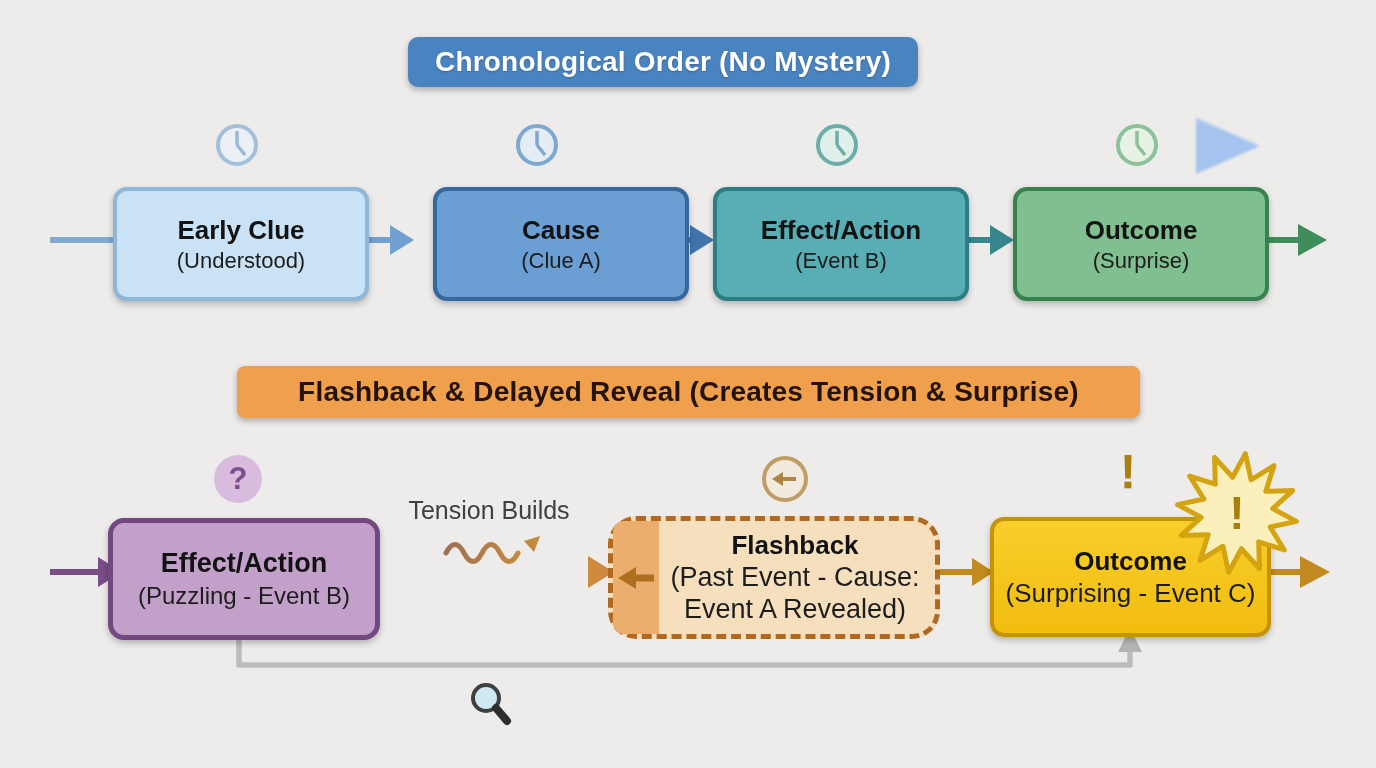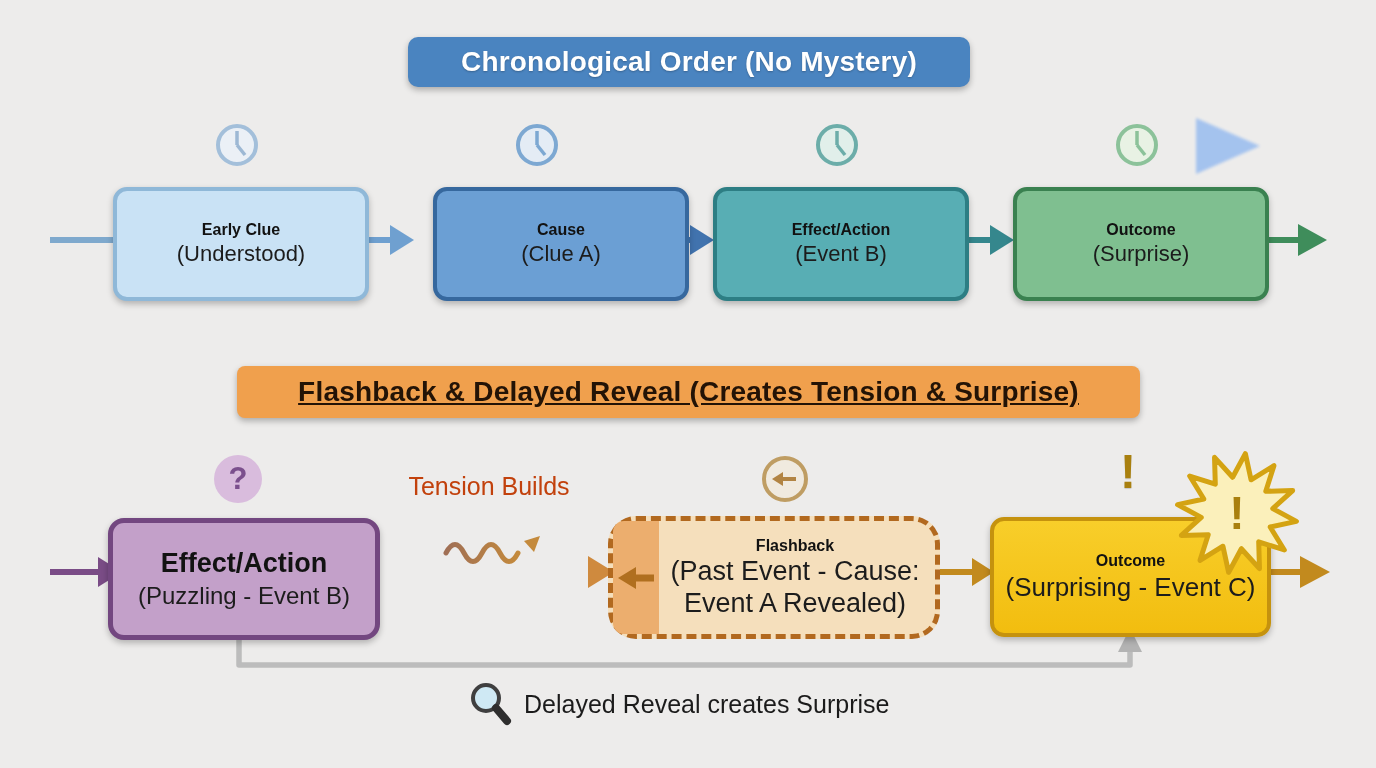--- a/index.html
+++ b/index.html
@@ -6,27 +6,27 @@
   .stage{
     position:relative;width:1376px;height:768px;background:#edeceb;overflow:hidden;
     font-family:"Liberation Sans","DejaVu Sans",sans-serif;
   }
   .layer{position:absolute;left:0;top:0;z-index:1;}
   .banner{
     position:absolute;z-index:2;display:flex;align-items:center;justify-content:center;
     font-weight:bold;font-size:28px;letter-spacing:.2px;
     box-shadow:0 3px 6px rgba(0,0,0,.28);
   }
-  .banner-top{left:408px;top:37px;width:562px;height:50px;background:#4a84c0;border-radius:10px;color:#ffffff;text-shadow:0 1px 2px rgba(0,0,0,.25);}
-  .banner-bottom{left:237px;top:366px;width:903px;height:52px;background:#f0a04d;border-radius:8px;color:#231306;text-decoration:underline;}
+  .banner-top{left:408px;top:37px;width:510px;height:50px;background:#4a84c0;border-radius:10px;color:#ffffff;text-shadow:0 1px 2px rgba(0,0,0,.25);}
+  .banner-bottom{left:237px;top:366px;width:903px;height:52px;background:#f0a04d;border-radius:8px;color:#231306;}
   .box{
     position:absolute;z-index:2;display:flex;flex-direction:column;align-items:center;justify-content:center;
     border-radius:14px;box-shadow:0 3px 6px rgba(0,0,0,.25);text-align:center;line-height:1.25;
   }
-  .box-title{font-weight:bold;font-size:16px;color:#121212;}
+  .box-title{font-weight:bold;font-size:26px;color:#121212;}
   .box-sub{font-size:22px;color:#1c1c1c;}
   .b-early{left:113px;top:187px;width:248px;height:106px;background:#c9e2f5;border:4px solid #8fb8d8;}
   .b-cause{left:413px;top:187px;width:248px;height:106px;background:#6b9fd4;border:4px solid #36689e;margin-left:20px;}
   .b-effect{left:713px;top:187px;width:248px;height:106px;background:#58aeb4;border:4px solid #2d7e84;}
   .b-outcome{left:1013px;top:187px;width:248px;height:106px;background:#7fbf90;border:4px solid #3a8150;}
   .b-puzzling{left:108px;top:518px;width:262px;height:112px;background:#c3a0c9;border:5px solid #734780;border-radius:16px;}
   .b-puzzling .box-title{font-size:27px;}
   .b-puzzling .box-sub{font-size:24px;}
   .b-flashback{left:608px;top:516px;width:322px;height:113px;background:#f5dfbc;border:5px dashed #b2691f;border-radius:28px;box-shadow:none;}
   .fb-strip{position:absolute;left:0;top:0;bottom:0;width:46px;background:#ecae6e;border-radius:11px 0 0 11px;display:flex;align-items:center;justify-content:center;}
@@ -49,22 +49,22 @@
   .exclaim{
     position:absolute;z-index:3;left:1106px;top:448px;width:44px;text-align:center;
     color:#a9800f;font-weight:bold;font-size:48px;line-height:1;text-shadow:0 1px 1px rgba(0,0,0,.15);
   }
   .starburst{position:absolute;z-index:4;left:1162px;top:438px;width:150px;height:150px;}
   .starburst span{
     position:absolute;left:0;top:0;width:150px;height:150px;display:flex;align-items:center;justify-content:center;
     color:#a9800f;font-weight:bold;font-size:46px;
   }
   .tension{
-    position:absolute;z-index:2;left:389px;top:472px;width:200px;text-align:center;
-    font-size:25px;color:#c2410c;
+    position:absolute;z-index:2;left:389px;top:496px;width:200px;text-align:center;
+    font-size:25px;color:#404040;
   }
   .delayed{
     position:absolute;z-index:2;left:466px;top:680px;display:flex;align-items:center;gap:12px;
     font-size:25px;color:#1b1b1b;
   }
 </style>
 </head>
 <body>
 
 <div class="stage">
@@ -222,16 +222,15 @@
       </g>
     </svg>
     <span>!</span>
   </div>
 
   <div class="delayed">
     <svg width="46" height="48">
       <circle cx="20" cy="18" r="13" fill="#cfe9f4" stroke="#3f3f3f" stroke-width="4"></circle>
       <line x1="30" y1="28" x2="41" y2="41" stroke="#2e2e2e" stroke-width="8" stroke-linecap="round"></line>
     </svg>
-    <span>Delayed Reveal creates Surprise</span>
   </div>
 
 </div>
 
 </body></html>

